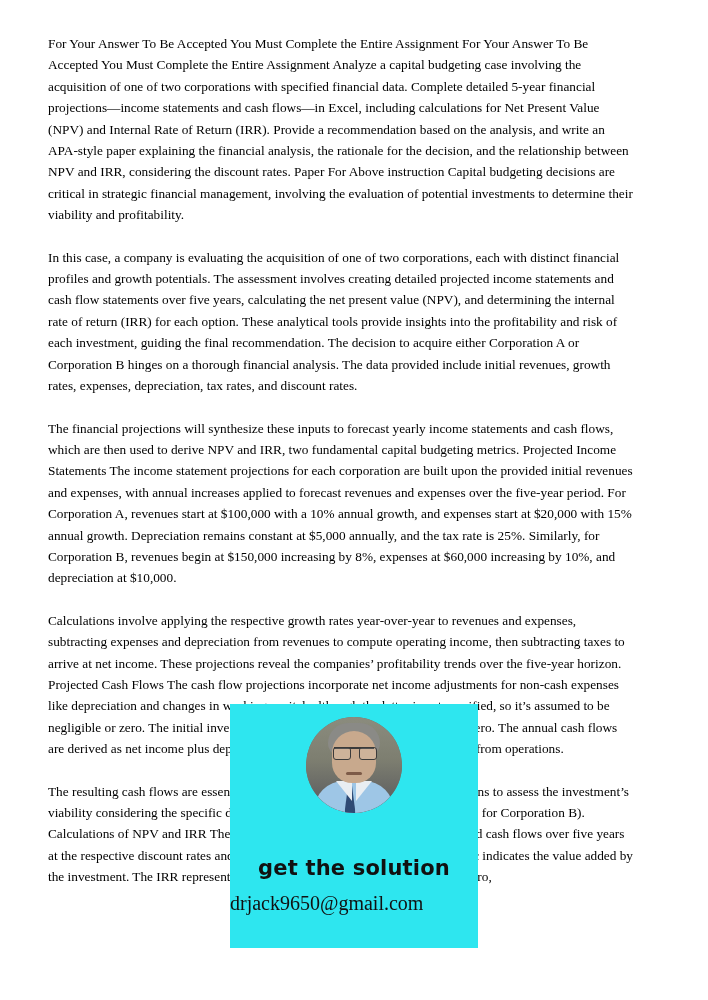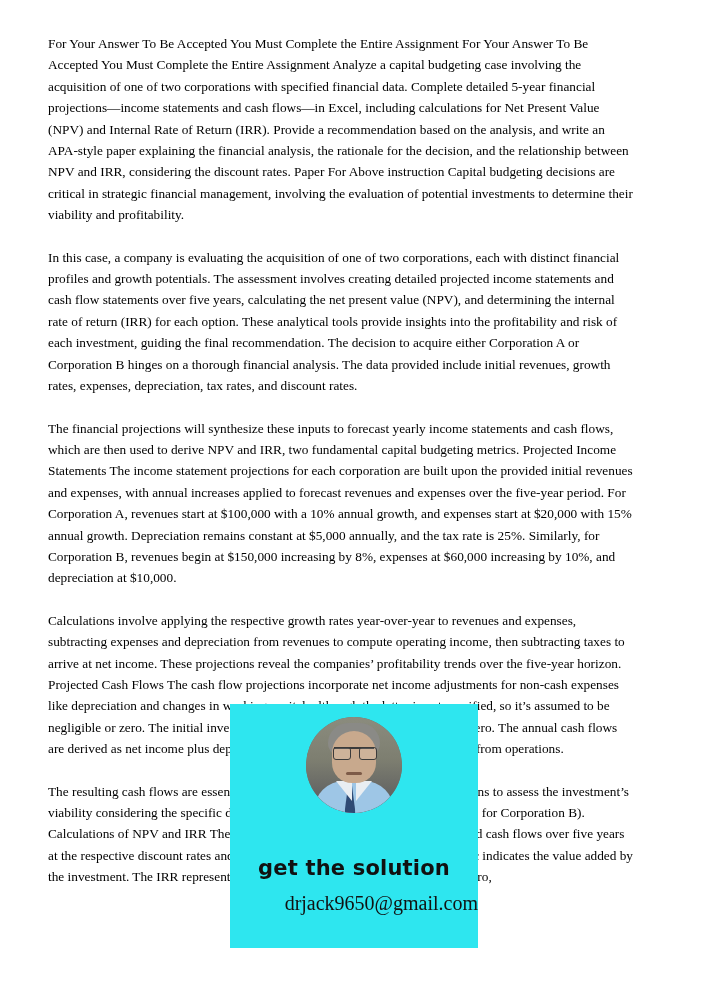--- a/index.html
+++ b/index.html
@@ -134,23 +134,23 @@
     font-family: "DejaVu Sans", sans-serif;
     font-weight: bold;
     font-size: 21px;
     color: #111111;
     letter-spacing: 0.2px;
   }
   #card-line1 { top: 122px; }
   #card-line2 { top: 152px; text-align: center; }
   #card-email {
     position: absolute;
-    left: 16px; right: 0;
+    left: 0; right: 0;
     top: 188px;
-    text-align: right;
+    text-align: left;
     font-family: "Liberation Serif", serif;
     font-size: 20px;
     color: #111111;
   }
 </style>
 </head>
 <body>
 
 <div id="page">
 

